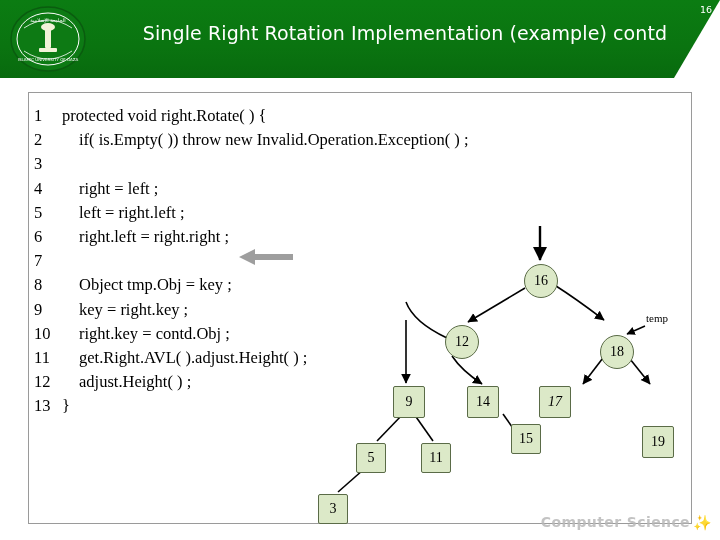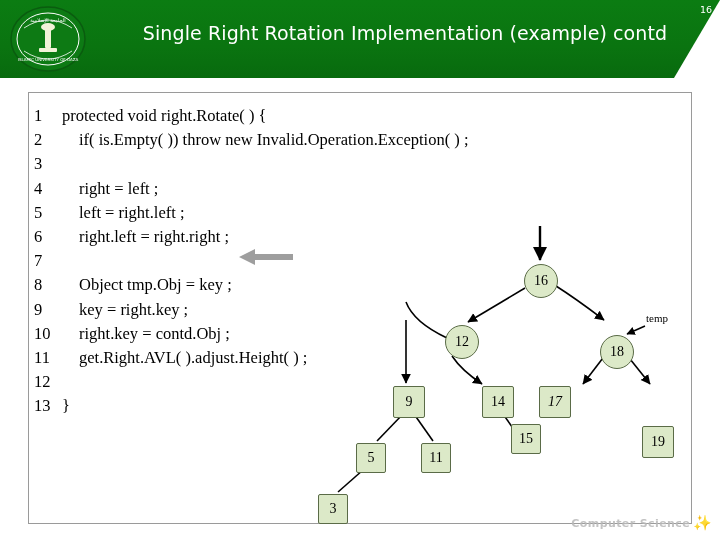--- a/index.html
+++ b/index.html
@@ -118,21 +118,21 @@
     position: absolute;
     left: 239px; top: 248px;
     width: 54px; height: 18px;
   }
 
   
   .watermark {
     position: absolute;
     right: 30px; bottom: 10px;
     font-family: "DejaVu Sans", sans-serif;
-    font-size: 11px;
+    font-size: 14px;
     font-weight: bold;
     color: #b9b9b9;
     letter-spacing: 0.4px;
     opacity: .85;
   }
   .watermark-mark {
     position: absolute;
     right: 8px; bottom: 8px;
     font-family: "DejaVu Sans", sans-serif;
     font-size: 15px;
@@ -203,20 +203,21 @@
   <div class="code-row">
       <span class="ln">10</span>
       <span class="ind1">right.key = contd.Obj ;</span>
     </div>
   <div class="code-row">
       <span class="ln">11</span>
       <span class="ind1">get.Right.AVL( ).adjust.Height( ) ;</span>
     </div>
   <div class="code-row">
       <span class="ln">12</span>
+      <span class="ind1">adjust.Height( ) ;</span>
     </div>
   <div class="code-row">
       <span class="ln">13</span>
       <span class="">}</span>
     </div>
 </div>
 
 <svg class="gray-arrow" viewBox="0 0 54 18">
   <polygon points="0,9 16,1 16,6 54,6 54,12 16,12 16,17" fill="#9e9e9e"></polygon>
 </svg>
@@ -251,21 +252,21 @@
 
   <line x1="363" y1="470" x2="338" y2="492" stroke="#000000" stroke-width="1.6"></line>
 
   <line x1="645" y1="326" x2="627" y2="334" stroke="#000000" stroke-width="1.4" marker-end="url(#ah)"></line>
 </svg>
 
 <div class="node circle" style="left:524px;top:264px;width:32px;height:32px;">16</div>
 <div class="node circle" style="left:445px;top:325px;width:32px;height:32px;">12</div>
 <div class="node circle" style="left:600px;top:335px;width:32px;height:32px;">18</div>
 <div class="node sq" style="left:393px;top:386px;width:30px;height:30px;">9</div>
-<div class="node sq" style="left:482px;top:386px;width:30px;height:30px;">14</div>
+<div class="node sq" style="left:467px;top:386px;width:30px;height:30px;">14</div>
 <div class="node sq" style="left:539px;top:386px;width:30px;height:30px;font-style:italic;">17</div>
 <div class="node sq" style="left:642px;top:386px;width:30px;height:30px;margin-top:40px;">19</div>
 <div class="node sq" style="left:356px;top:443px;width:28px;height:28px;">5</div>
 <div class="node sq" style="left:421px;top:443px;width:28px;height:28px;">11</div>
 <div class="node sq" style="left:511px;top:424px;width:28px;height:28px;">15</div>
 <div class="node sq" style="left:318px;top:494px;width:28px;height:28px;">3</div>
 
 <div class="label-temp" style="left:646px;top:312px;">temp</div>
 
 <div class="watermark">Computer Science</div>

